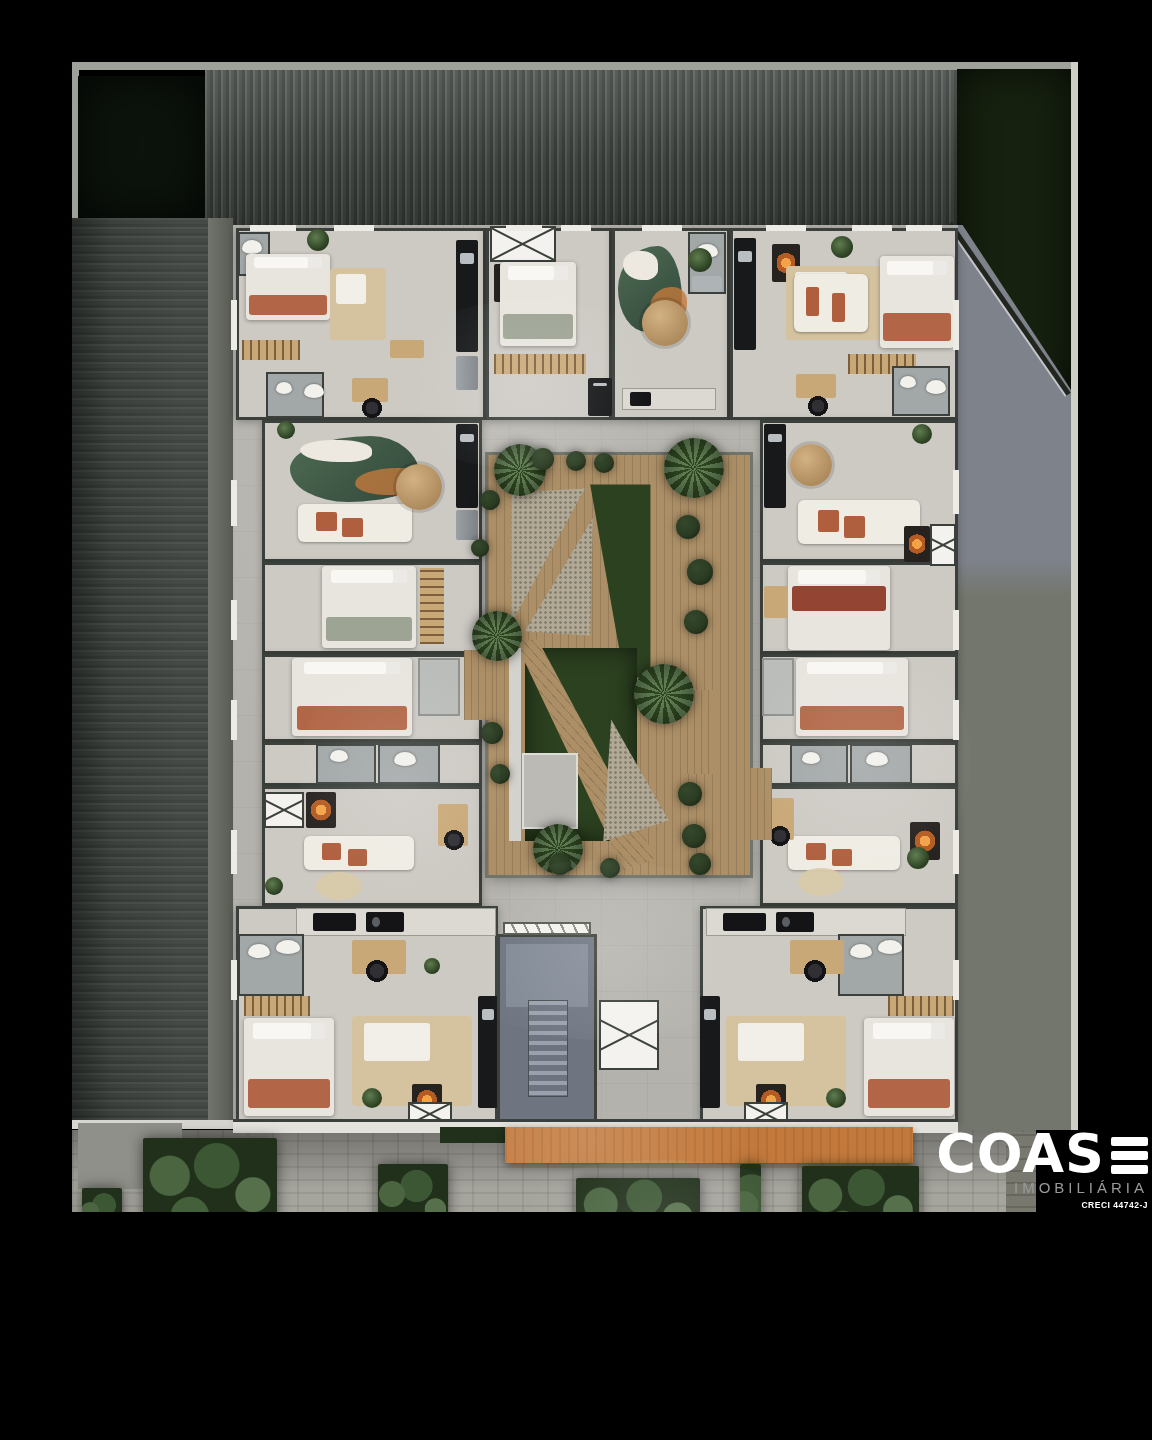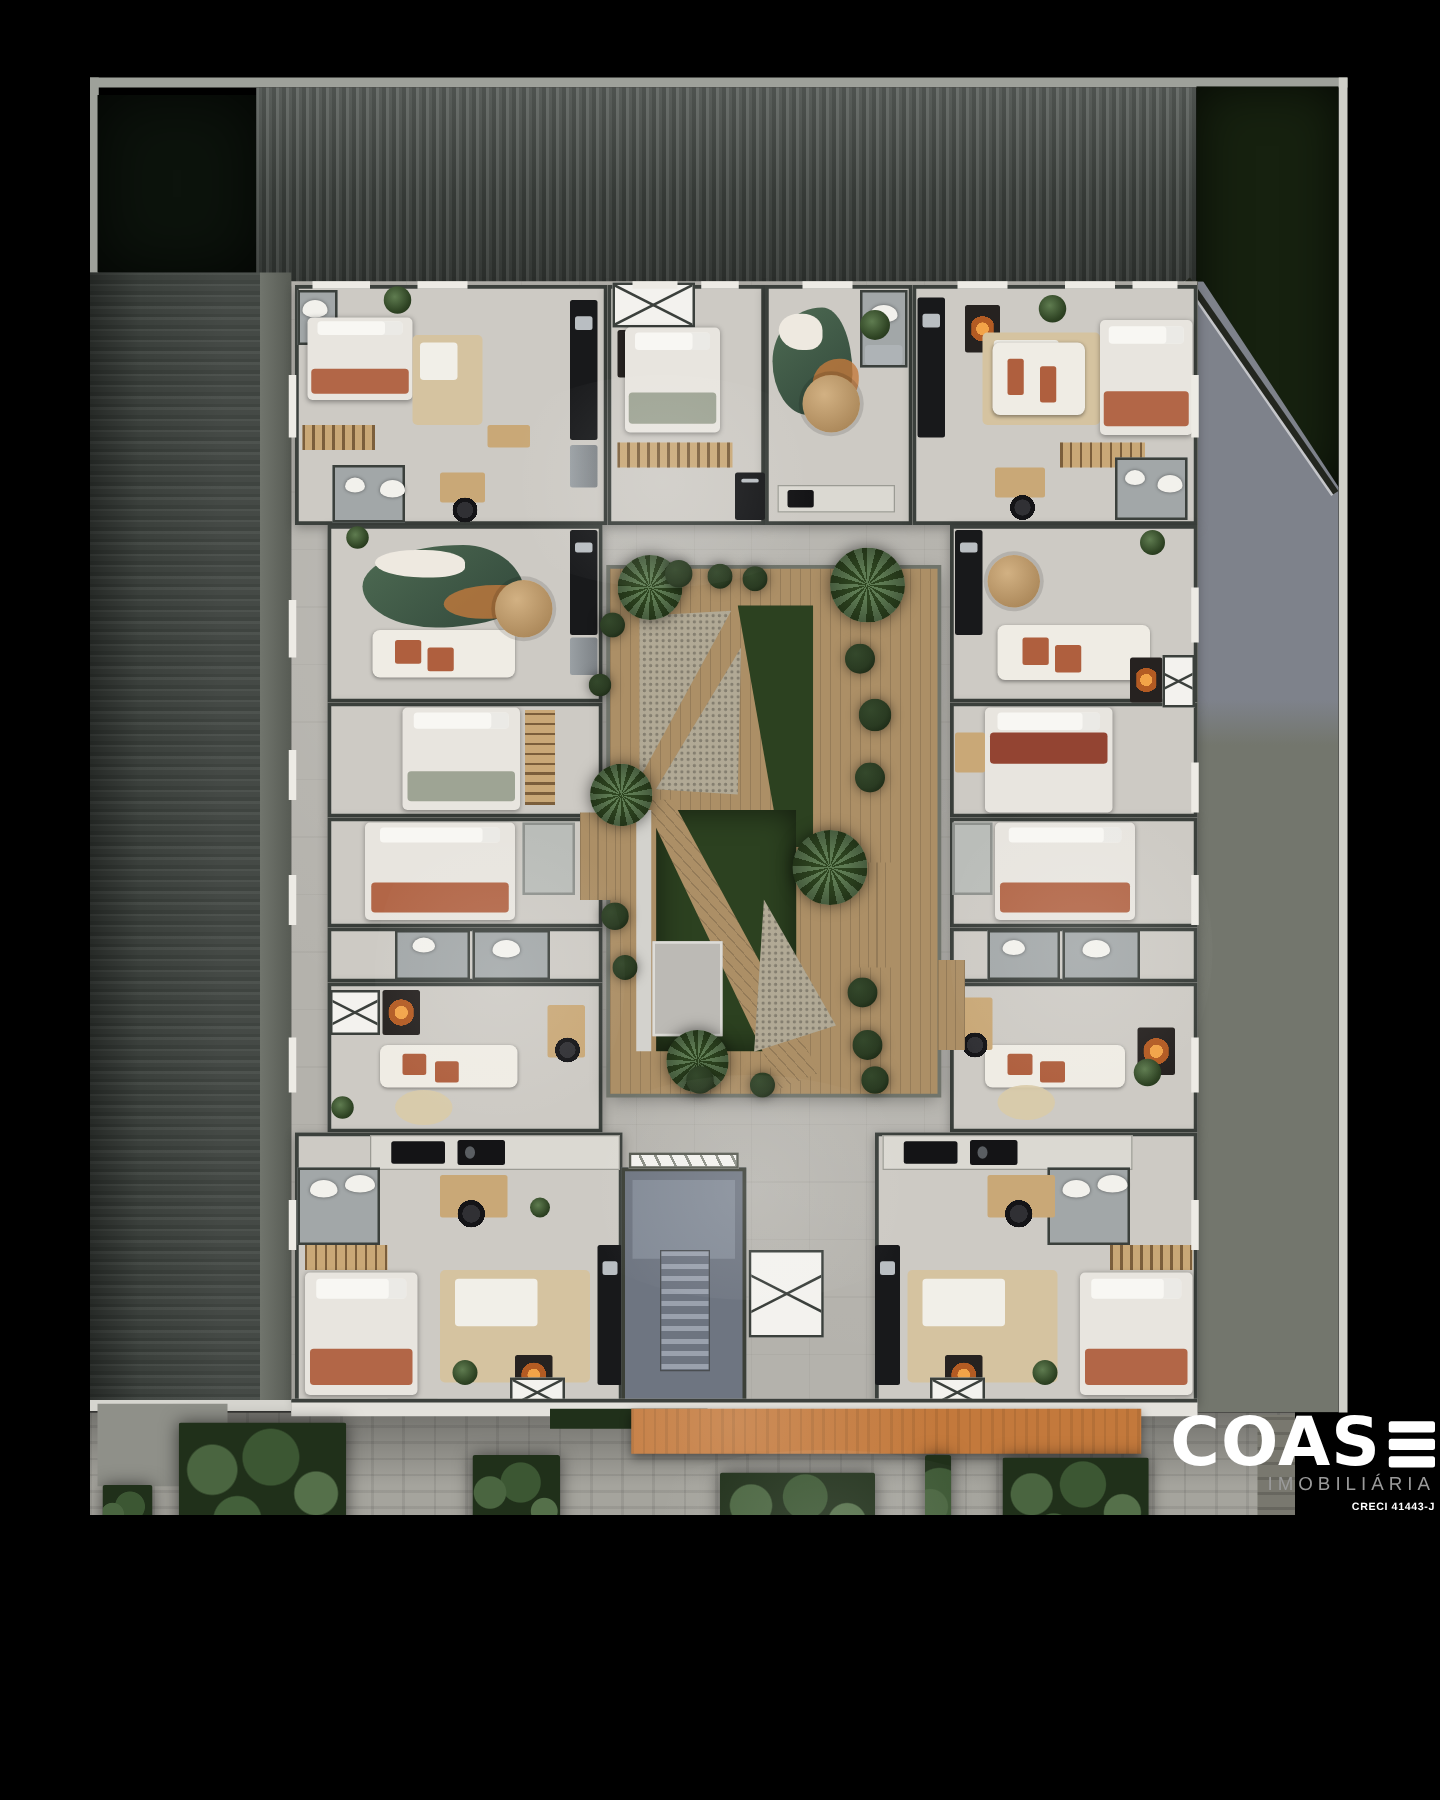--- a/index.html
+++ b/index.html
@@ -440,16 +440,16 @@
   <div id="logo">
     <div id="brand-row">
       <span id="brand-text">COAS</span>
       <span id="brand-ebars">
           <i></i>
           <i></i>
           <i></i>
         </span>
     </div>
     <div id="logo-tagline">IMOBILIÁRIA</div>
-    <div id="logo-creci">CRECI 41443-J</div>
+    <div id="logo-creci">CRECI 44742-J</div>
   </div>
 
 </div>
 
 </body></html>

